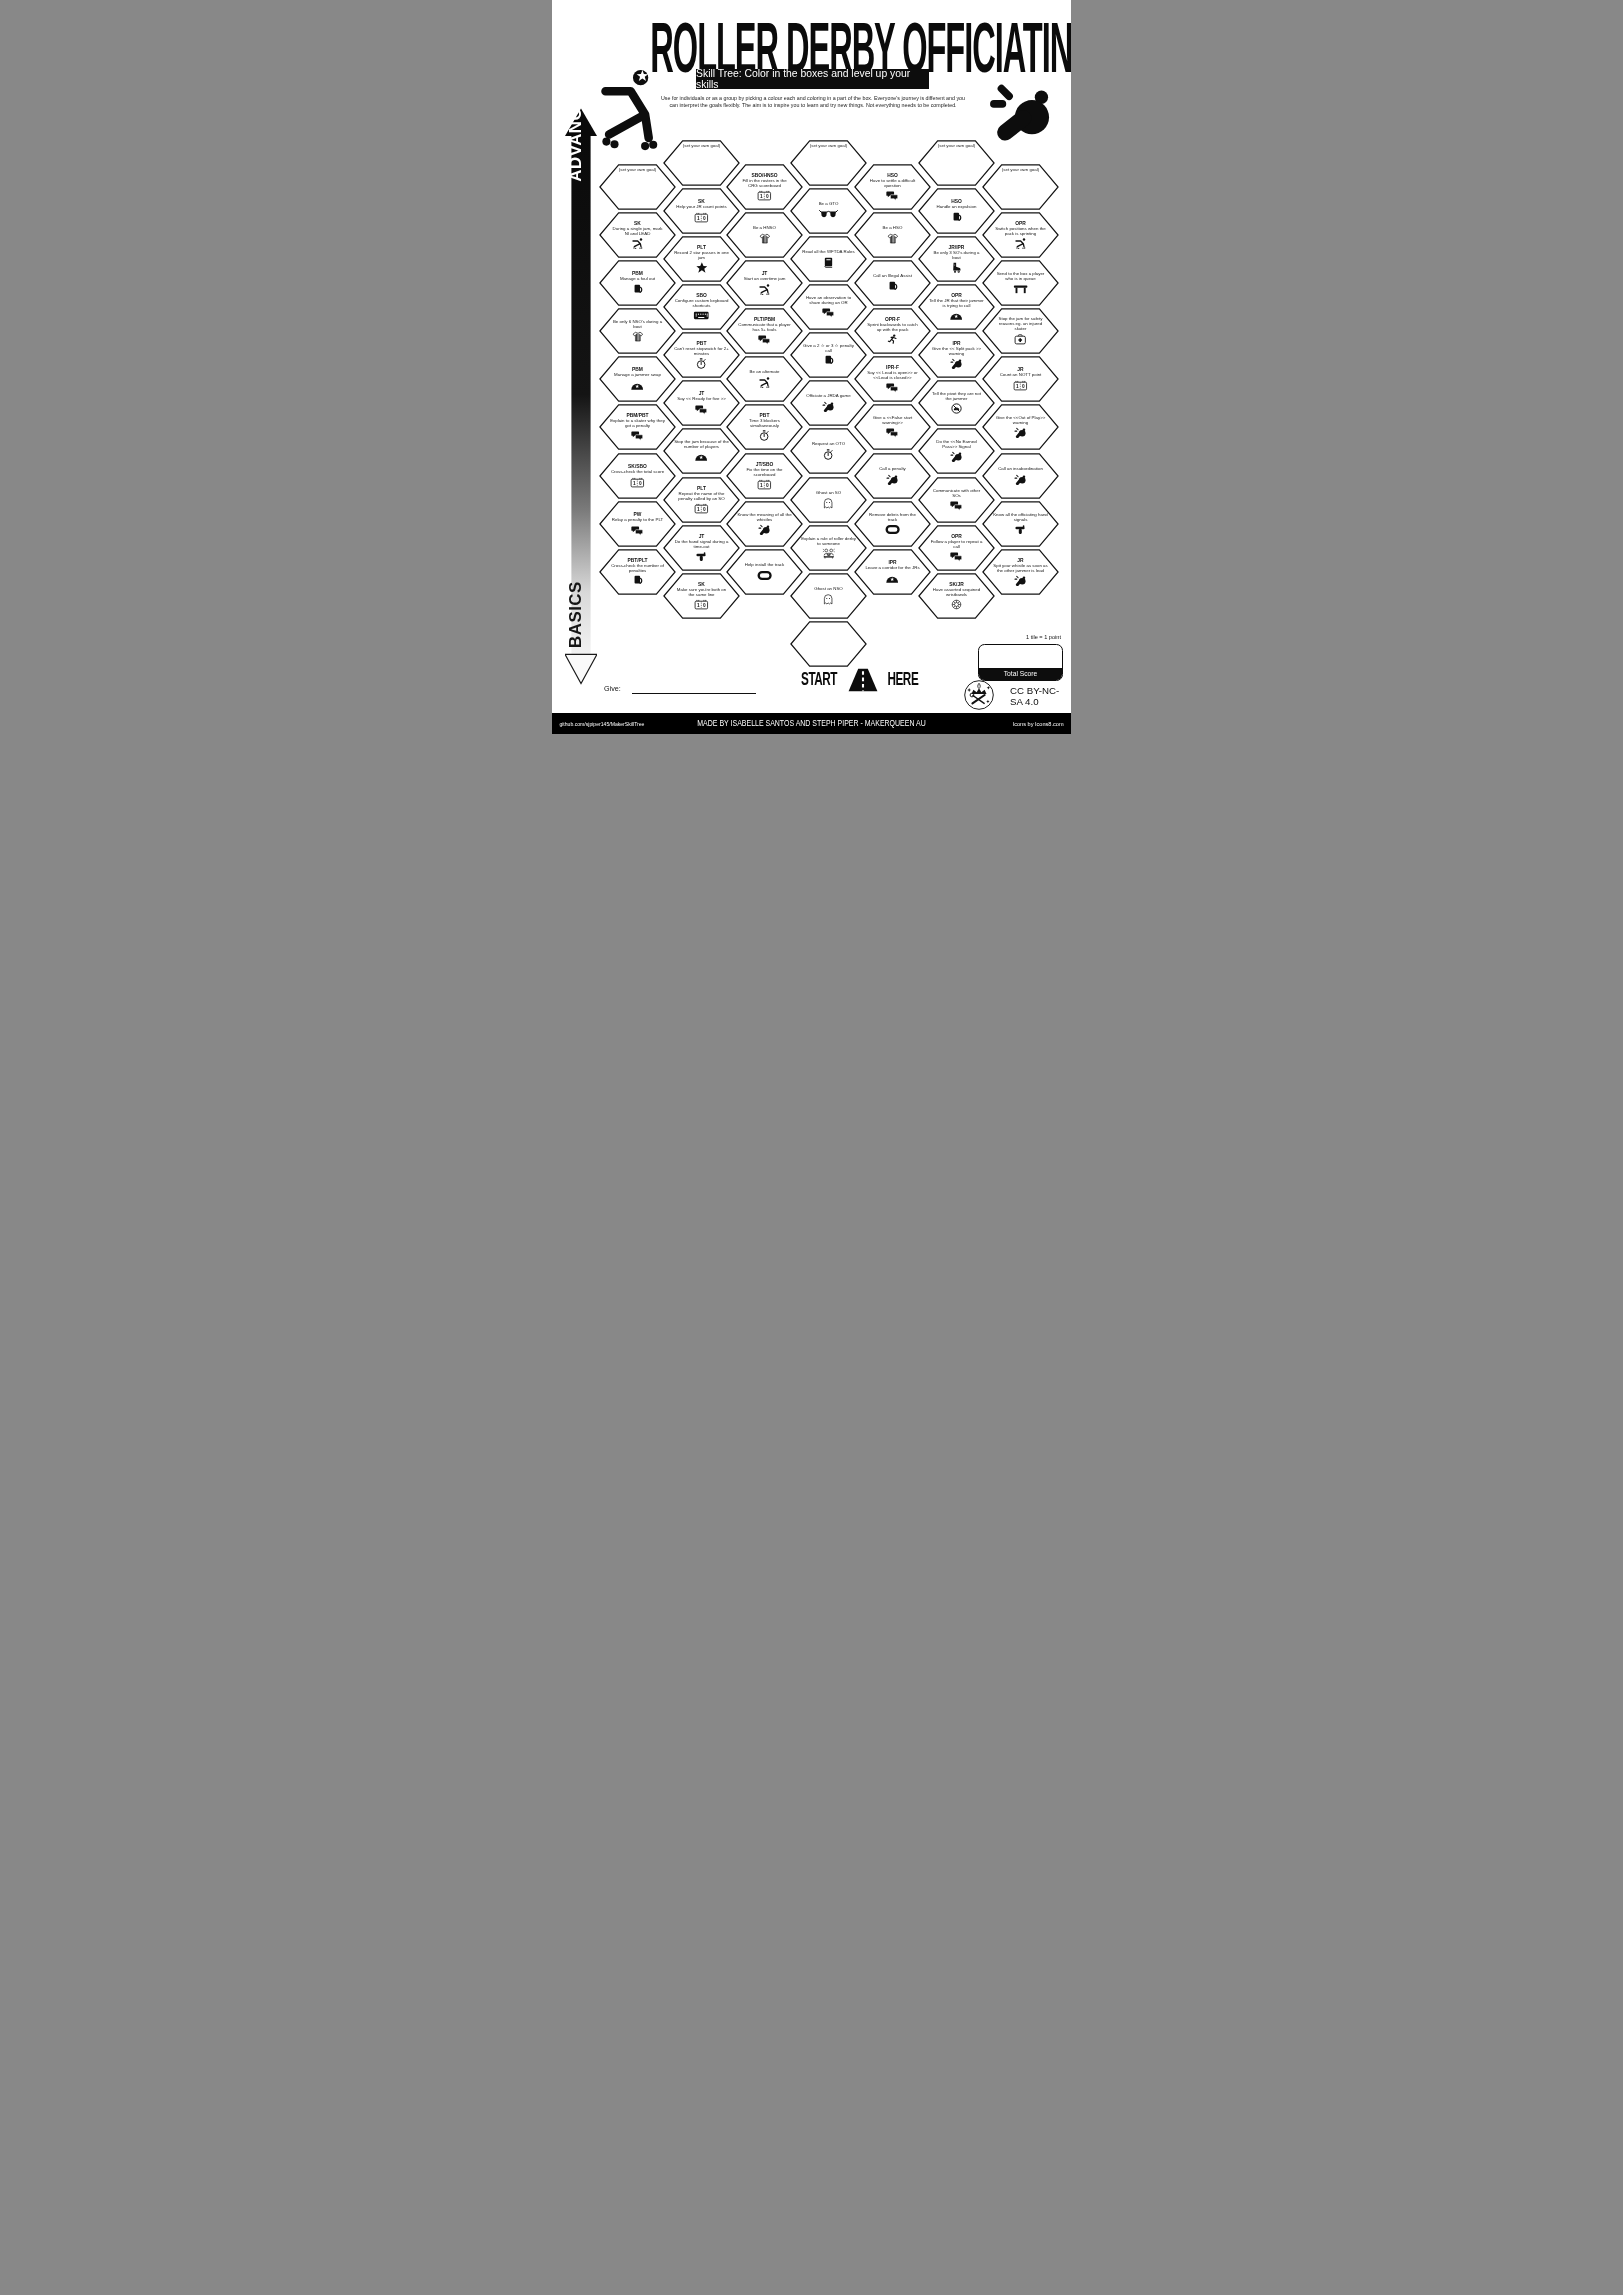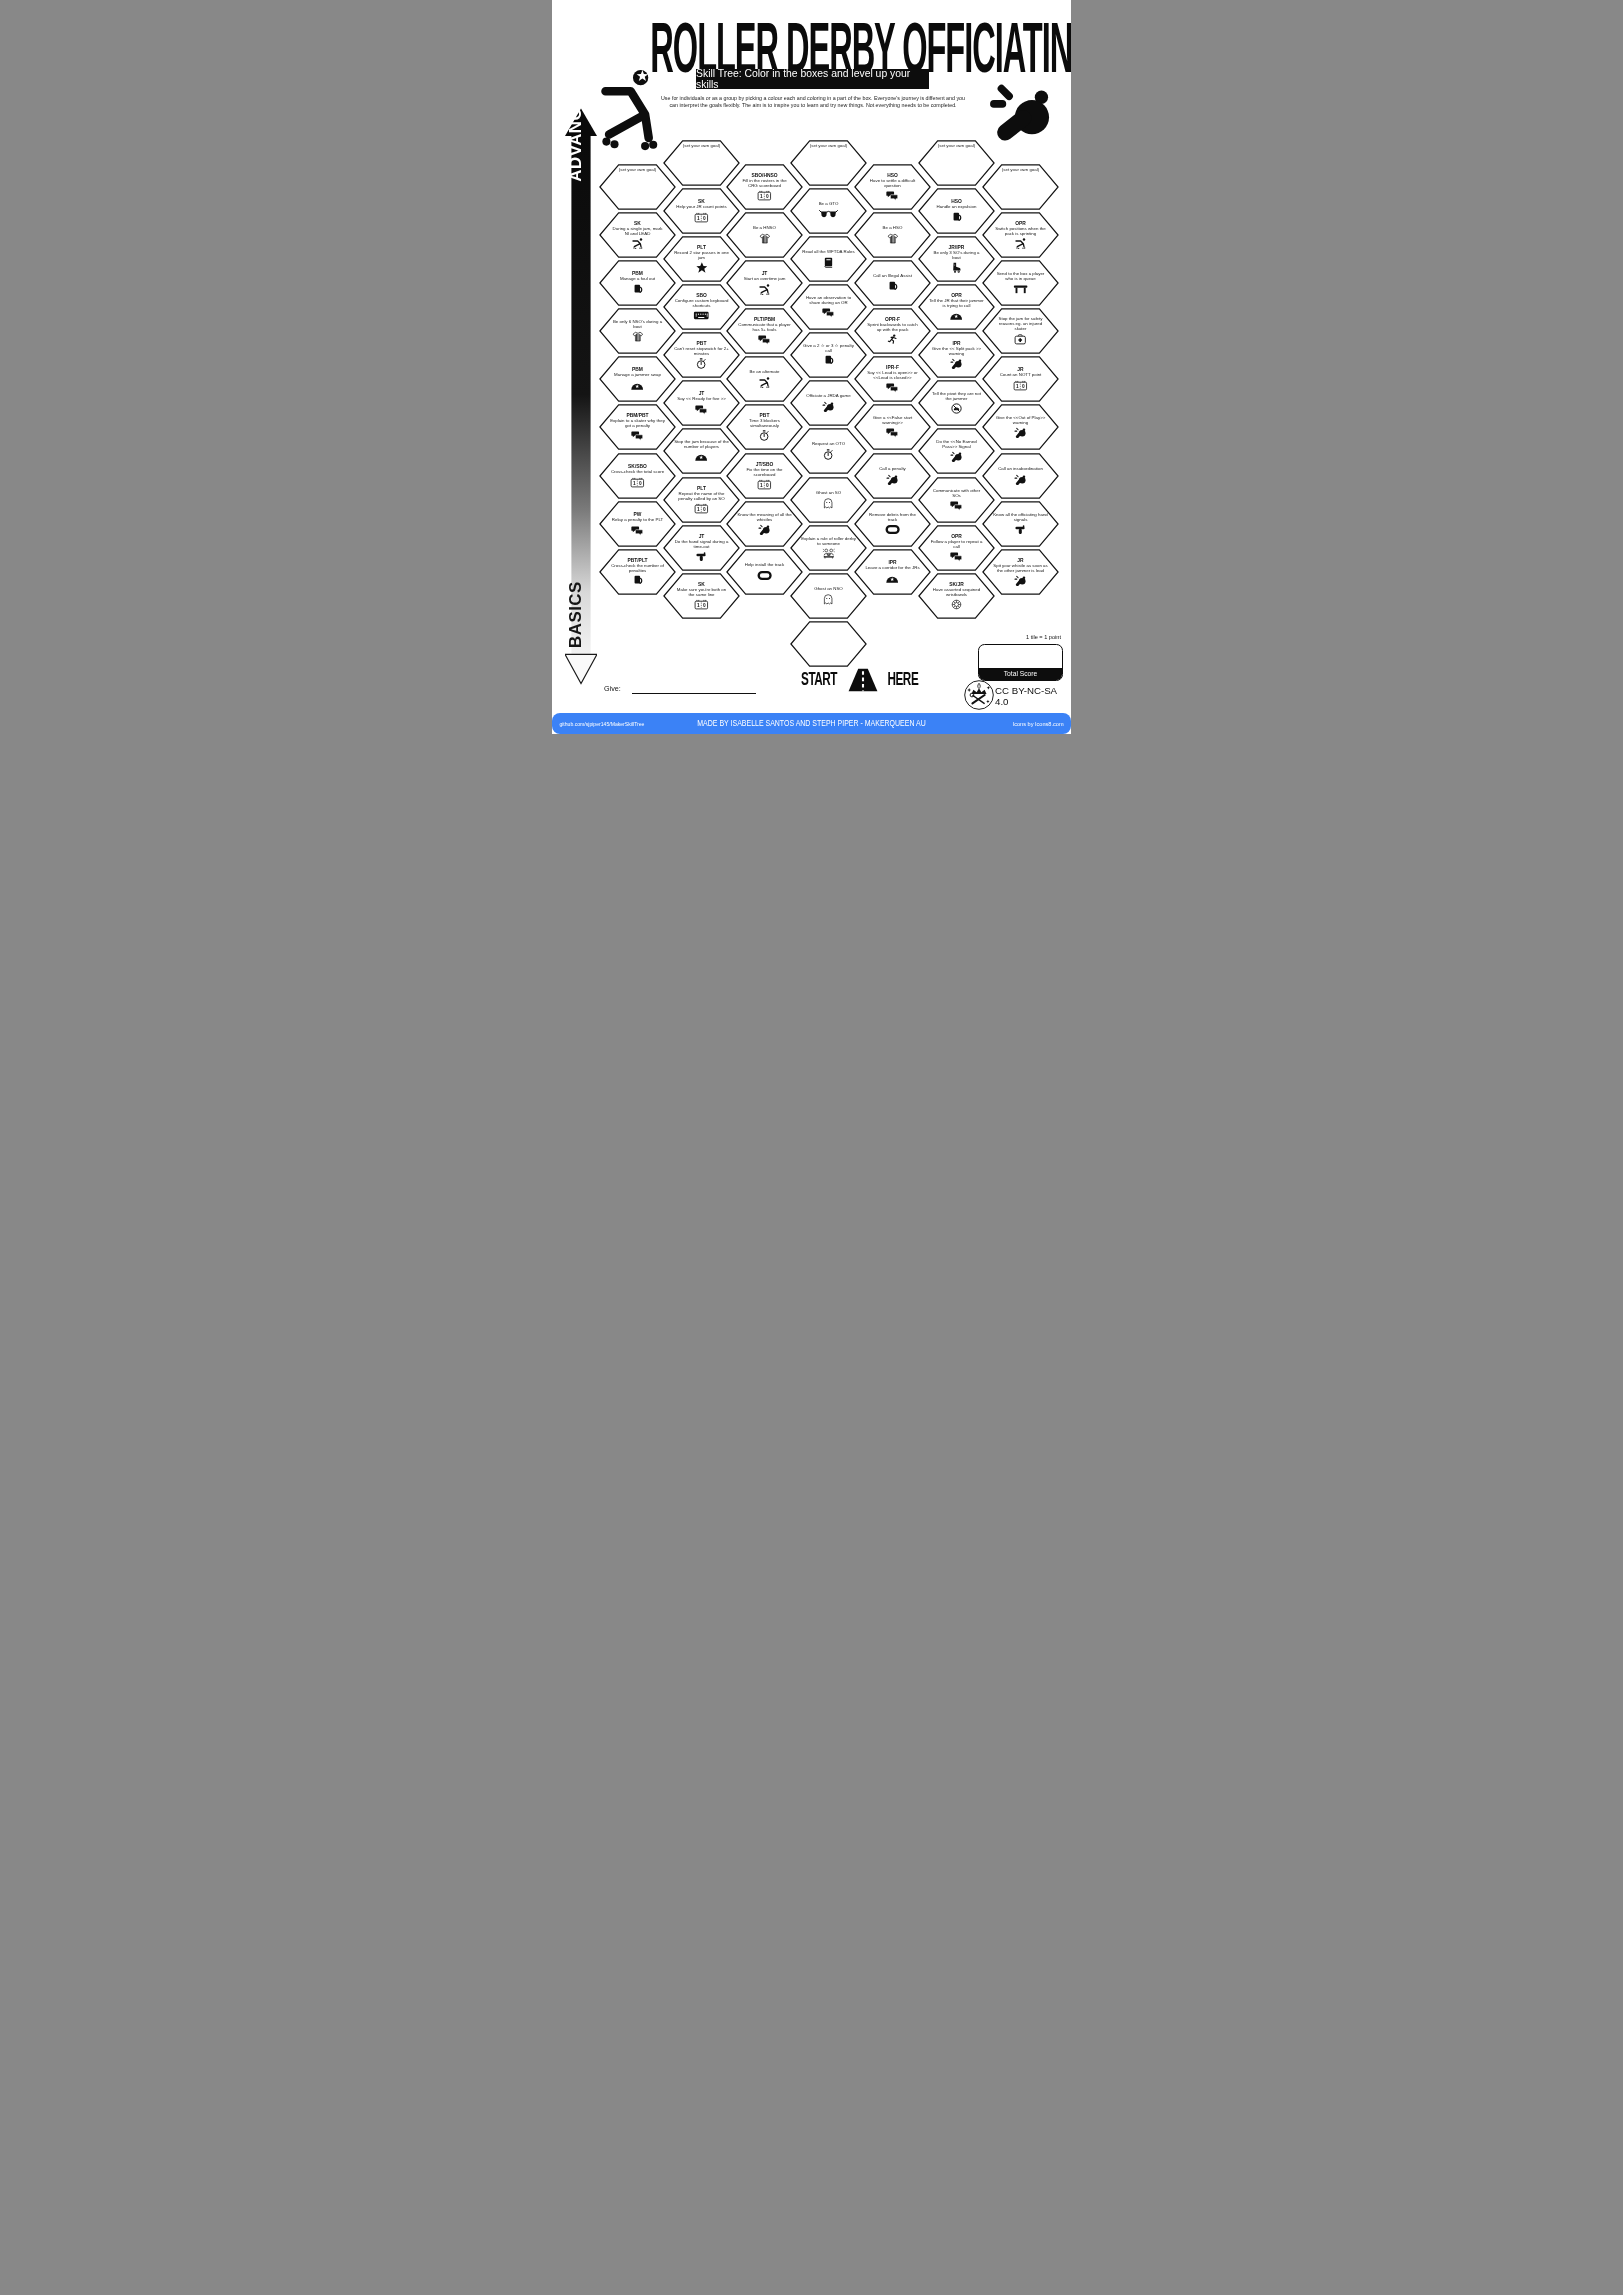--- a/index.html
+++ b/index.html
@@ -33,25 +33,25 @@
                align-items:center;justify-content:center;gap:5.6px;}
   .start-word{font-size:14.3px;font-weight:800;display:inline-block;transform:scale(0.82,1.25);
               letter-spacing:-0.5px;color:#0b0b0b;}
   #name-row{position:absolute;left:52px;top:684px;font-size:7.2px;color:#111;}
   #name-line{position:absolute;left:80px;top:693px;width:124px;height:1.2px;background:#111;}
   #tile-note{position:absolute;left:416px;top:634px;width:93px;text-align:right;font-size:5.6px;}
   #score-box{position:absolute;left:426px;top:644px;width:83px;height:35px;border:1.4px solid #0d0d0d;
              border-radius:6.5px;overflow:hidden;background:#fff;}
   #score-strip{position:absolute;left:0;right:0;bottom:0;height:12.5px;background:#0d0d0d;color:#fff;
                display:flex;align-items:center;justify-content:center;font-size:6.7px;}
-  #license-row{position:absolute;left:412px;top:680px;display:flex;align-items:center;gap:1px;}
+  #license-row{position:absolute;left:412px;top:680px;display:flex;align-items:center;gap:16px;}
   #license-text{font-size:9.7px;color:#0d0d0d;}
   
-  #footer{position:absolute;left:0;bottom:0;width:100%;height:21px;background:#3b82f6;color:#fff;
-          display:flex;align-items:center;border-radius:8px;}
+  #footer{position:absolute;left:0;bottom:0;width:100%;height:21px;background:#000000;color:#fff;
+          display:flex;align-items:center;}
   #footer-left{position:absolute;left:7.4px;font-size:5.1px;}
   #footer-center{position:absolute;left:0;width:100%;text-align:center;font-size:7.6px;
                  transform:scale(0.92,1.08);}
   #footer-right{position:absolute;right:7.4px;font-size:5.6px;}
   #header-skater{position:absolute;left:46px;top:66px;}
   #header-whistle{position:absolute;left:435px;top:82px;}
 </style>
 </head>
 <body>
 

